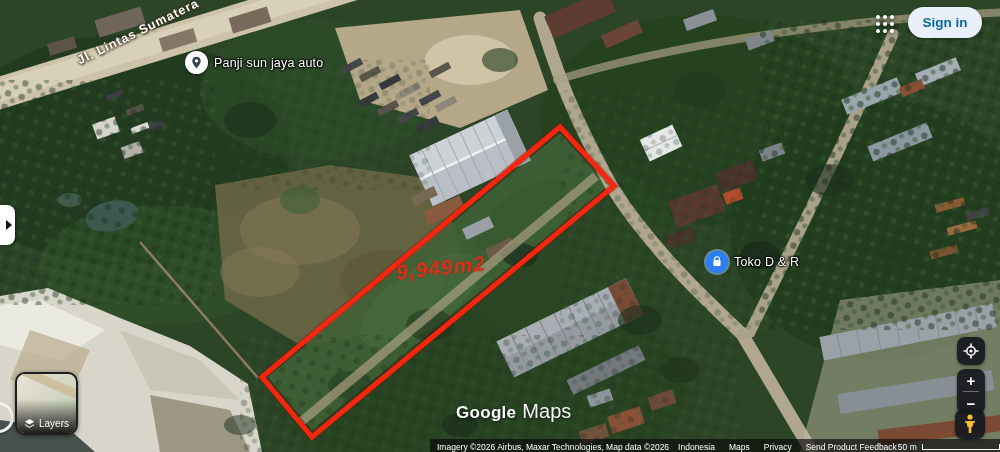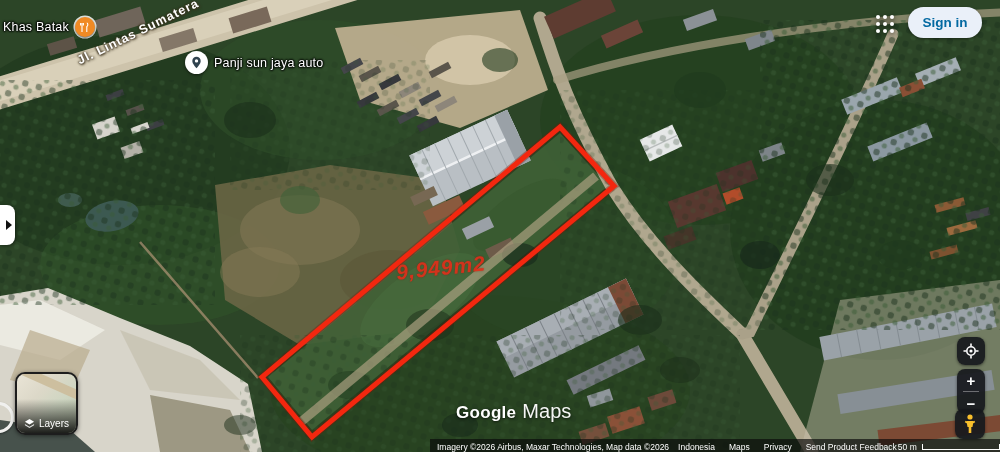--- a/index.html
+++ b/index.html
@@ -249,40 +249,40 @@
 
     <g fill="none">
       <path d="M560,127 L614,186 L312,437 L262,377 Z" stroke="#7f1505" stroke-width="7.5" opacity=".35"></path>
       <path d="M560,127 L614,186 L312,437 L262,377 Z" stroke="#f3270f" stroke-width="5"></path>
     </g>
   </svg>
 
   <div class="road-label">Jl. Lintas Sumatera</div>
   <div class="area-label">9,949m2</div>
 
-  <div class="poi" style="left:3px;top:17px;flex-direction:row-reverse;">
-    <span class="poi-icon icon-restaurant">
-      <svg width="11" height="11" viewBox="0 0 11 11">
-        <path d="M3,1 V5 M1.6,1 V3.4 M4.4,1 V3.4 M3,5 V10" stroke="#fff" stroke-width="1.1" fill="none"></path>
-        <path d="M7.8,1 C9,1 9.3,3.6 7.8,4.6 V10" stroke="#fff" stroke-width="1.1" fill="none"></path>
-      </svg>
-    </span>
-    <span class="poi-text">Khas Batak</span>
-  </div>
 
   <div class="poi" style="left:185px;top:51px;text-align:right;">
     <span class="poi-icon icon-place">
       <svg width="13" height="13" viewBox="0 0 13 13">
         <path d="M6.5,0.8 C9,0.8 10.7,2.6 10.7,5 C10.7,8 6.5,12.2 6.5,12.2 C6.5,12.2 2.3,8 2.3,5 C2.3,2.6 4,0.8 6.5,0.8 Z" fill="#30434f"></path>
         <circle cx="6.5" cy="4.9" r="1.7" fill="#fff"></circle>
       </svg>
     </span>
     <span class="poi-text">Panji sun jaya auto</span>
   </div>
 
+  <div class="poi" style="left:706px;top:251px;">
+    <span class="poi-icon icon-shop">
+      <svg width="12" height="12" viewBox="0 0 12 12">
+        <path d="M3.6,4.2 V3.2 a2.4,2.4 0 0 1 4.8,0 V4.2" stroke="#fff" stroke-width="1.1" fill="none"></path>
+        <rect x="2.4" y="4" width="7.2" height="6" rx="1" fill="#fff"></rect>
+      </svg>
+    </span>
+    <span class="poi-text">Toko D &amp; R</span>
+  </div>
 
   <div class="apps-grid">
     <svg width="22" height="22" viewBox="0 0 22 22">
       <g fill="#fff">
         <circle cx="4" cy="4" r="2"></circle>
           <circle cx="11" cy="4" r="2"></circle>
           <circle cx="18" cy="4" r="2"></circle>
         <circle cx="4" cy="11" r="2"></circle>
           <circle cx="11" cy="11" r="2"></circle>
           <circle cx="18" cy="11" r="2"></circle>

